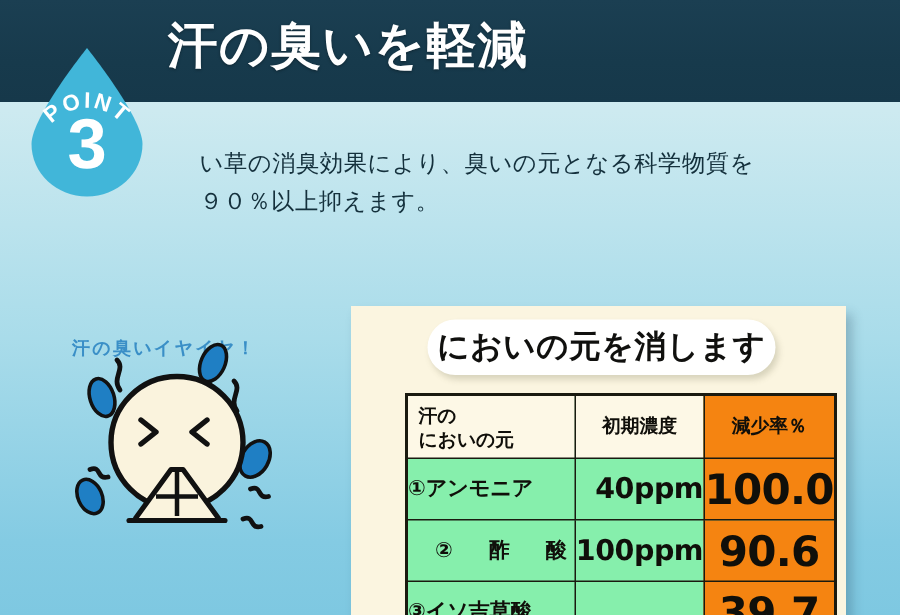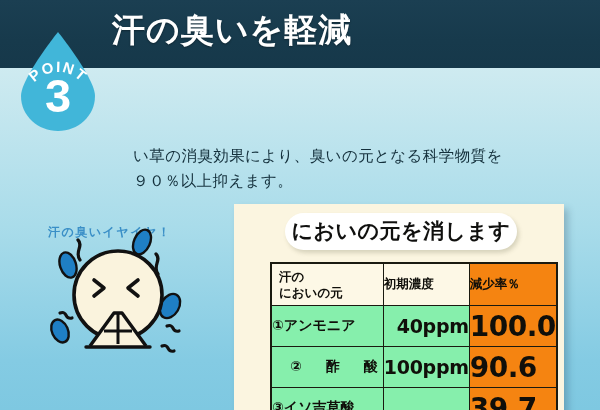--- a/index.html
+++ b/index.html
@@ -35,24 +35,23 @@
     font-size:15px;font-weight:700;fill:#ffffff;letter-spacing:1.5px;
   }
   .point-num{
     position:absolute;left:0;top:42px;width:82px;text-align:center;
     font-family:"Liberation Sans",sans-serif;
     font-size:47px;font-weight:700;color:#ffffff;line-height:1;
   }
   
   .lead{
     position:absolute;left:133px;top:97px;width:400px;
-    font-family:Liberation Mono, monospace;
+    font-family:Liberation Serif, serif;
     font-size:15.5px;color:#14303c;line-height:1.62;
     letter-spacing:.4px;
-    margin-top:48px;
   }
   .lead div{white-space:nowrap;}
   
   .illus{position:absolute;left:30px;top:218px;width:190px;height:165px;}
   .illus-caption{
     position:absolute;left:48px;top:224px;
     font-family:"Liberation Sans",sans-serif;
     font-size:12px;color:#3a8fc7;font-weight:700;letter-spacing:1.5px;
     white-space:nowrap;
   }
@@ -85,26 +84,26 @@
     padding:0;
     font-family:"DejaVu Sans","Liberation Sans",sans-serif;
     color:#100f0a;
   }
   .c-name{width:88px;}
   .c-conc{width:70px;}
   .c-rate{width:84px;background:#f58411;}
   tr.hdr .c-name,tr.hdr .c-conc{background:#fdf8e6;}
   tr.hdr td{height:41px;font-size:12.5px;font-weight:700;}
   .hdr-name{padding-left:7px;line-height:1.22;}
-  .hdr-c{text-align:left;}
+  .hdr-c{text-align:center;}
   tr.row td{height:40px;}
   .nm{font-size:14px;font-weight:700;padding-left:3px;white-space:nowrap;}
   .nm.spaced{letter-spacing:5px;padding-left:18px;}
   .conc{font-size:19px;font-weight:700;text-align:right;letter-spacing:-.3px;}
-  .rate{font-size:28px;font-weight:700;letter-spacing:-.5px;}
+  .rate{font-size:28px;font-weight:700;text-align:center;letter-spacing:-.5px;}
 </style>
 </head>
 <body>
 
 <div id="stage">
 
   <div class="header">
     <div class="header-title">汗の臭いを軽減</div>
   </div>
 

